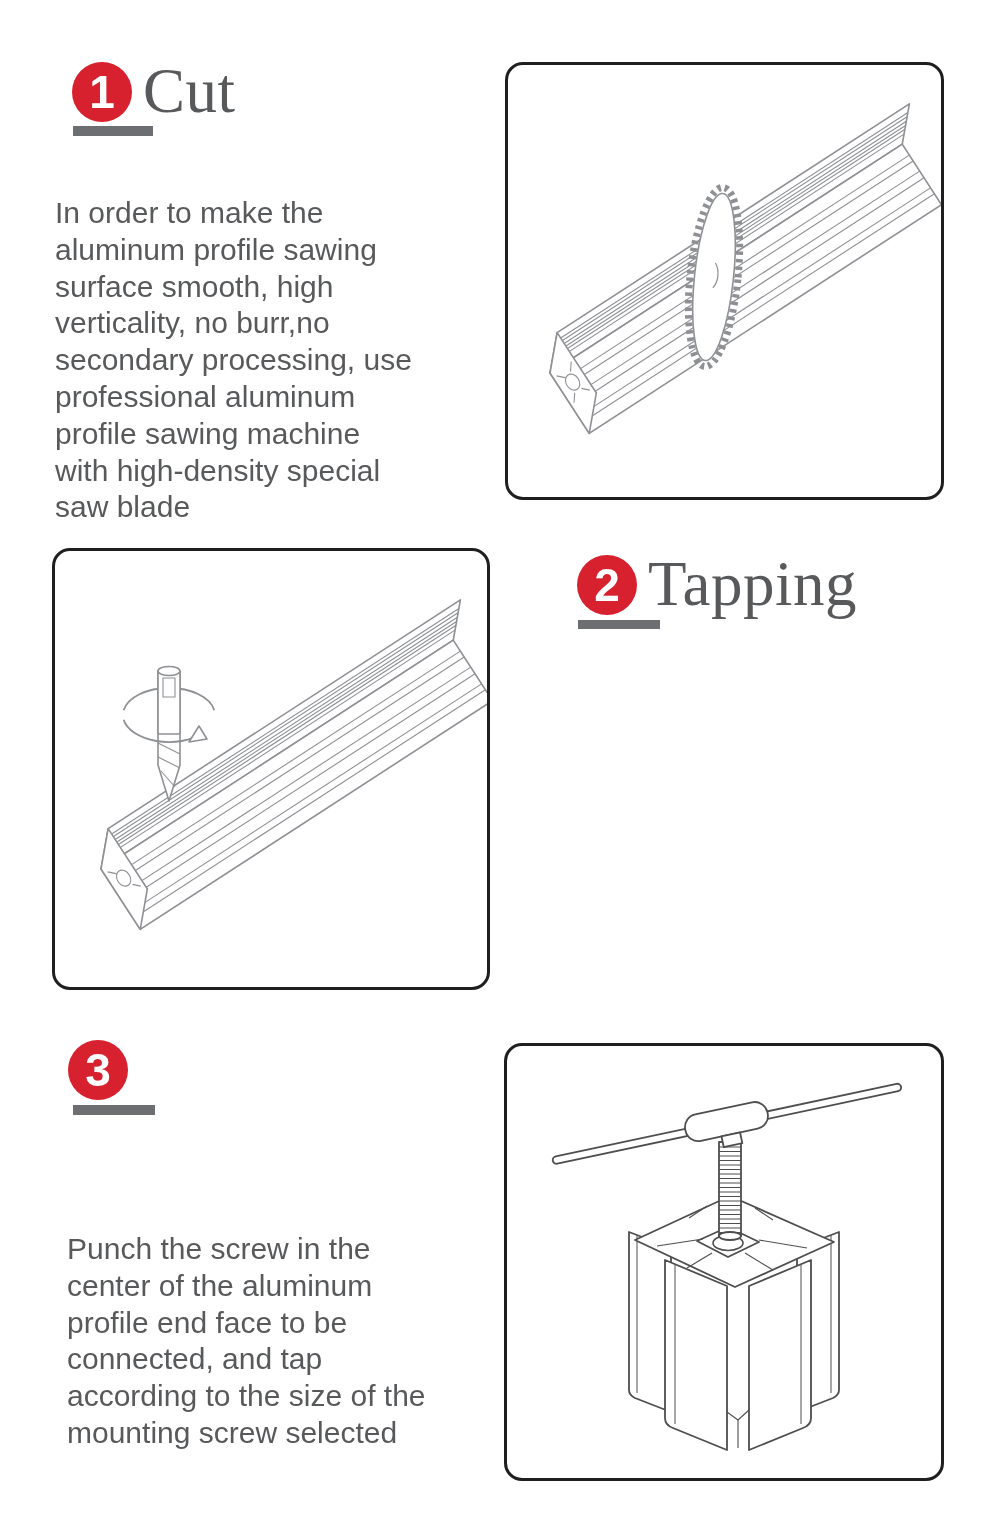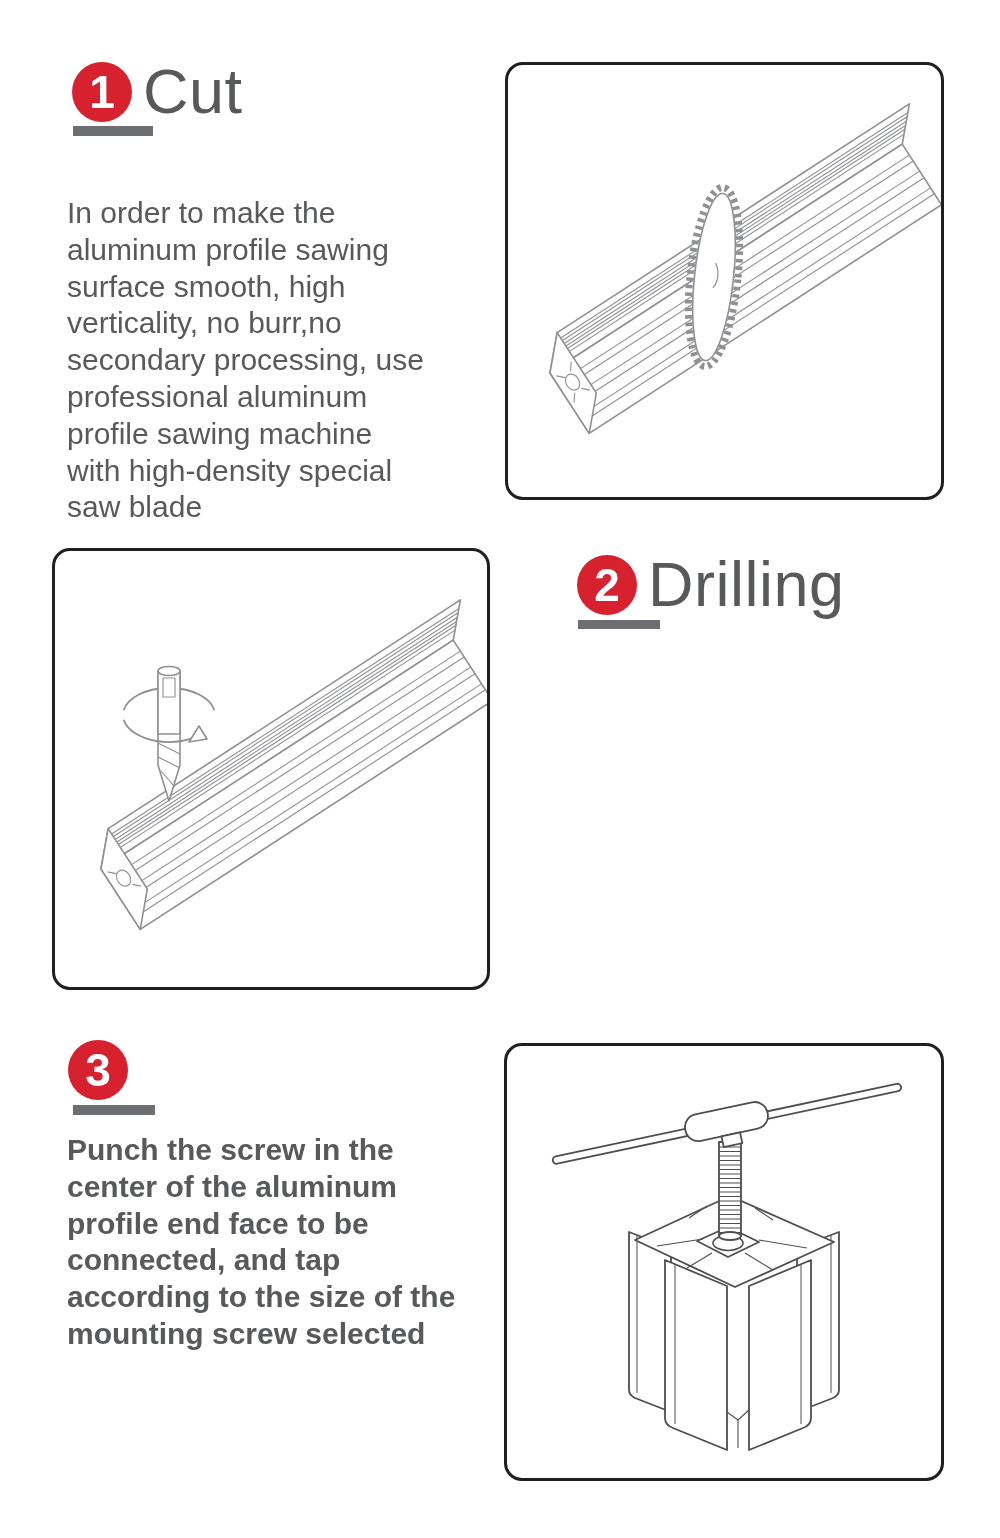--- a/index.html
+++ b/index.html
@@ -2,40 +2,40 @@
 <html><head>
 <meta charset="utf-8">
 <style>
   html,body{margin:0;padding:0;background:#ffffff;}
   .page{position:relative;width:1000px;height:1538px;background:#fff;
         font-family:"Liberation Sans",sans-serif;overflow:hidden;}
   .heading{position:absolute;display:flex;align-items:center;gap:11px;}
   .badge{width:60px;height:60px;border-radius:50%;background:#d7212e;color:#fff;
          font-weight:bold;font-size:46px;display:flex;align-items:center;justify-content:center;
          line-height:1;flex:0 0 auto;}
-  .title{font-size:63px;color:#58595b;line-height:1;letter-spacing:0.5px;}
+  .title{font-size:63px;color:#58595b;line-height:1;letter-spacing:0.5px;font-family:Liberation Serif, serif;}
   .underline{position:absolute;background:#6d6e71;}
   .para{position:absolute;font-size:30px;line-height:36.8px;color:#58595b;white-space:pre-line;}
   .imgbox{position:absolute;border:3px solid #1f1f1f;border-radius:18px;background:#fff;
           display:flex;align-items:center;justify-content:center;}
   .imgbox svg{display:block;}
 
   #h1{left:72px;top:60px;}
   #u1{left:73px;top:126px;width:80px;height:10px;}
-  #p1{left:67px;top:165px;width:420px;}
+  #p1{left:55px;top:165px;width:420px;}
   #box1{left:505px;top:62px;width:433px;height:432px;}
 
   #h2{left:577px;top:553px;}
   #u2{left:578px;top:620px;width:82px;height:9px;}
   #p2{left:575px;top:661px;width:410px;}
   #box2{left:52px;top:548px;width:432px;height:436px;}
 
   #h3{left:68px;top:1040px;}
   #u3{left:73px;top:1105px;width:82px;height:10px;}
-  #p3{left:67px;top:1102px;width:420px;font-weight:bold;}
+  #p3{left:67px;top:1201px;width:420px;}
   #box3{left:504px;top:1043px;width:434px;height:432px;}
 </style>
 </head>
 <body>
 
 <div class="page">
 
   <div class="heading" id="h1">
     <span class="badge">1</span>
     <span class="title">Cut</span>
@@ -82,21 +82,21 @@
       <g transform="rotate(6 206 212)">
         <ellipse cx="206" cy="212" rx="24" ry="90" fill="none" stroke="#8e9094" stroke-width="7" stroke-dasharray="3.5 4"></ellipse>
         <ellipse cx="206" cy="212" rx="19.5" ry="84" fill="#ffffff" stroke="#8e9094" stroke-width="1.6"></ellipse>
         <path d="M206,198 c5,7 5,18 0,25" fill="none" stroke="#8e9094" stroke-width="1.2"></path>
       </g>
     </svg>
   </div>
 
   <div class="heading" id="h2">
     <span class="badge">2</span>
-    <span class="title">Drilling</span>
+    <span class="title">Tapping</span>
   </div>
   <div class="underline" id="u2"></div>
 
   <div class="imgbox" id="box2">
     <svg width="432" height="436" viewBox="0 0 432 436">
 
       <g transform="translate(46,318) rotate(-33)" stroke="#8e9094" fill="#ffffff" stroke-width="1.6" stroke-linejoin="round">
         <polygon points="0,0 420,0 448,-30 28,-30"></polygon>
         <line x1="7" y1="-7.5" x2="427" y2="-7.5" stroke-width="1.1"></line>
         <line x1="10" y1="-11" x2="430" y2="-11" stroke-width="1.1"></line>

